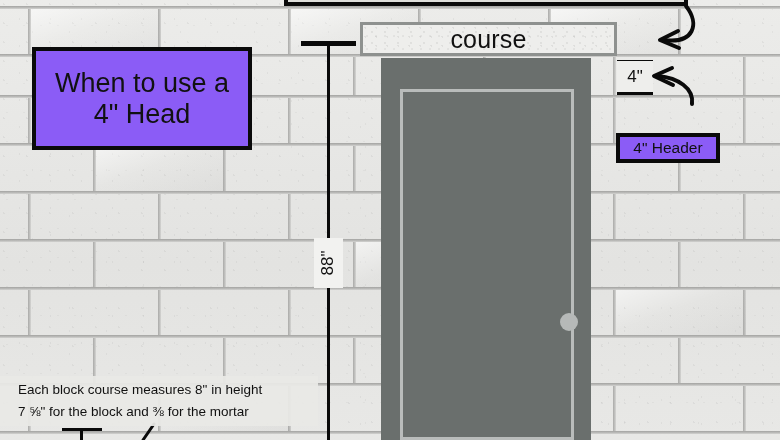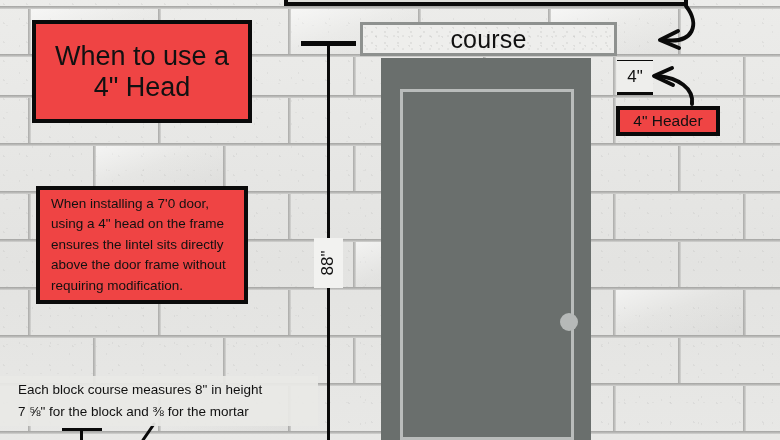--- a/index.html
+++ b/index.html
@@ -44,21 +44,21 @@
     background-color:#eeeeec;
     background-image:
       radial-gradient(circle at 20% 30%, rgba(120,120,120,.13) 0 1px, transparent 1px),
       radial-gradient(circle at 70% 66%, rgba(120,120,120,.12) 0 1px, transparent 1px),
       radial-gradient(circle at 45% 85%, rgba(120,120,120,.10) 0 1px, transparent 1px);
     background-size:11px 9px,13px 11px,9px 13px;
     display:flex;align-items:center;justify-content:center;}
   .lintel-band span{font-size:25px;color:#111;letter-spacing:.2px;}
 
   
-  .box{position:absolute;background:#ef4444;border:4px solid #0a0a0a;box-sizing:border-box;}
+  .box{position:absolute;background:#8b5cf6;border:4px solid #0a0a0a;box-sizing:border-box;margin-top:27px;}
   .title-box{left:32px;top:20px;width:220px;height:103px;
     display:flex;align-items:center;justify-content:center;text-align:center;}
   .title-box span{font-size:27px;line-height:1.12;color:#111;}
   .body-box{left:36px;top:186px;width:212px;height:118px;padding:9px 11px;
     display:flex;align-items:center;}
   .body-box span{font-size:13.5px;line-height:1.52;color:#111;}
   .header-box{left:616px;top:106px;width:104px;height:30px;
     display:flex;align-items:center;justify-content:center;}
   .header-box span{font-size:15.5px;color:#111;}
   .top-clip-box{position:absolute;left:284px;top:-18px;width:404px;height:24px;
@@ -209,23 +209,20 @@
 
     <g>
       <path d="M 154 424 L 143 440" fill="none" stroke="#0a0a0a" stroke-width="3" stroke-linecap="round"></path>
     </g>
   </svg>
 
   <div class="box title-box">
     <span><span>When to use a</span><br><span>4" Head</span></span>
   </div>
 
-  <div class="box body-box">
-    <span>When installing a 7'0 door, using a 4" head on the frame ensures the lintel sits directly above the door frame without requiring modification.</span>
-  </div>
 
   <div class="box header-box">
     <span>4" Header</span>
   </div>
 
   <div class="note">
     <span>Each block course  measures 8" in height</span>
     <span>7 ⅝" for the block and ⅜ for the mortar</span>
   </div>
 

